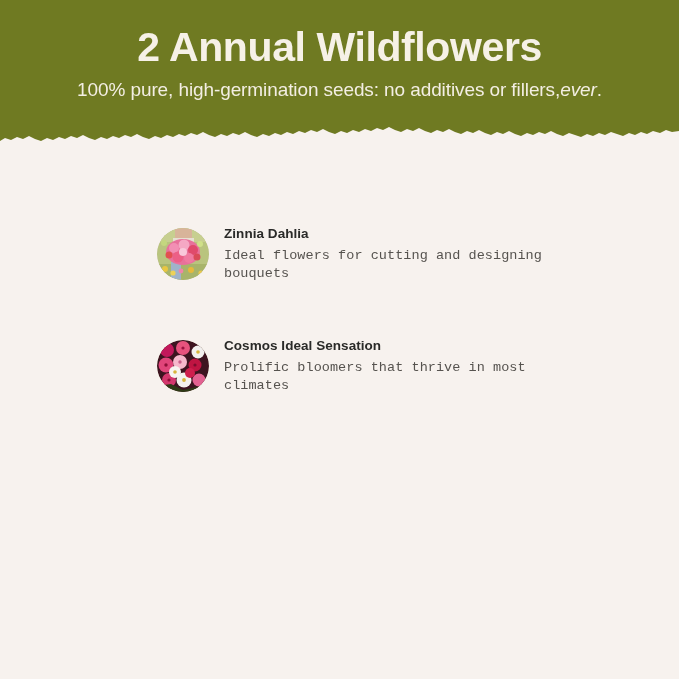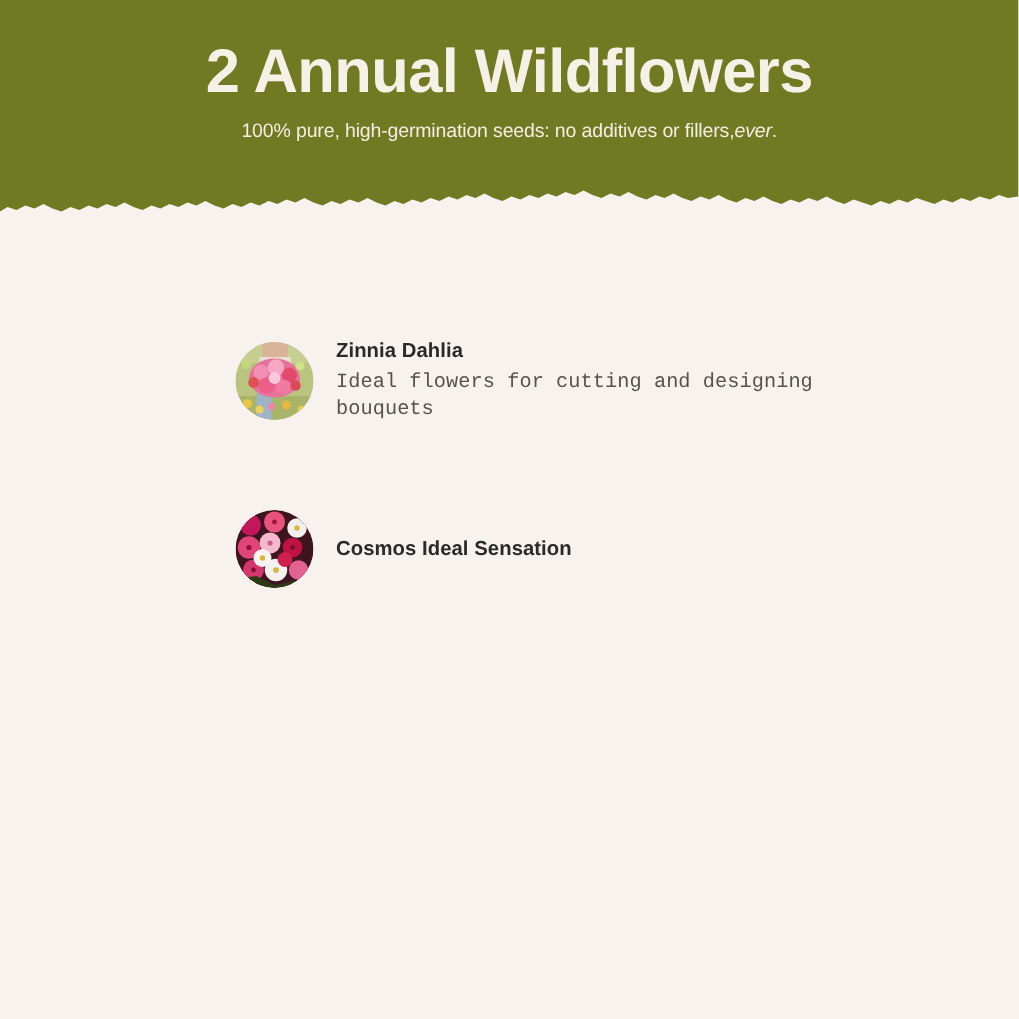--- a/index.html
+++ b/index.html
@@ -47,21 +47,21 @@
     line-height: 1;
     letter-spacing: -0.4px;
     color: #f6f1e7;
     padding-top: 27px;
     white-space: nowrap;
   }
   .banner-subtitle {
     margin: 0;
     padding: 0;
     padding-top: 12px;
-    font-size: 13px;
+    font-size: 19px;
     font-weight: normal;
     line-height: 1;
     letter-spacing: -0.1px;
     color: #f3eee3;
     white-space: nowrap;
   }
   .banner-subtitle .em {
     font-style: italic;
   }
 
@@ -221,16 +221,17 @@
           <circle cx="38" cy="25" r="1.6" fill="#7d0c2e"></circle>
           <circle cx="12" cy="40" r="1.6" fill="#8e1038"></circle>
           <circle cx="26" cy="8" r="1.6" fill="#9c1340"></circle>
           <path d="M0,46 L14,44 L26,50 L44,46 L52,50 L52,52 L0,52 Z" fill="#2e3a16"></path>
           <path d="M44,0 L52,0 L52,8 Z" fill="#35401a"></path>
         </g>
       </svg>
     </div>
     <div class="feature-text">
       <div class="feature-title">Cosmos Ideal Sensation</div>
+      <div class="feature-desc">Prolific bloomers that thrive in most climates</div>
     </div>
   </div>
 
 </div>
 
 </body></html>

